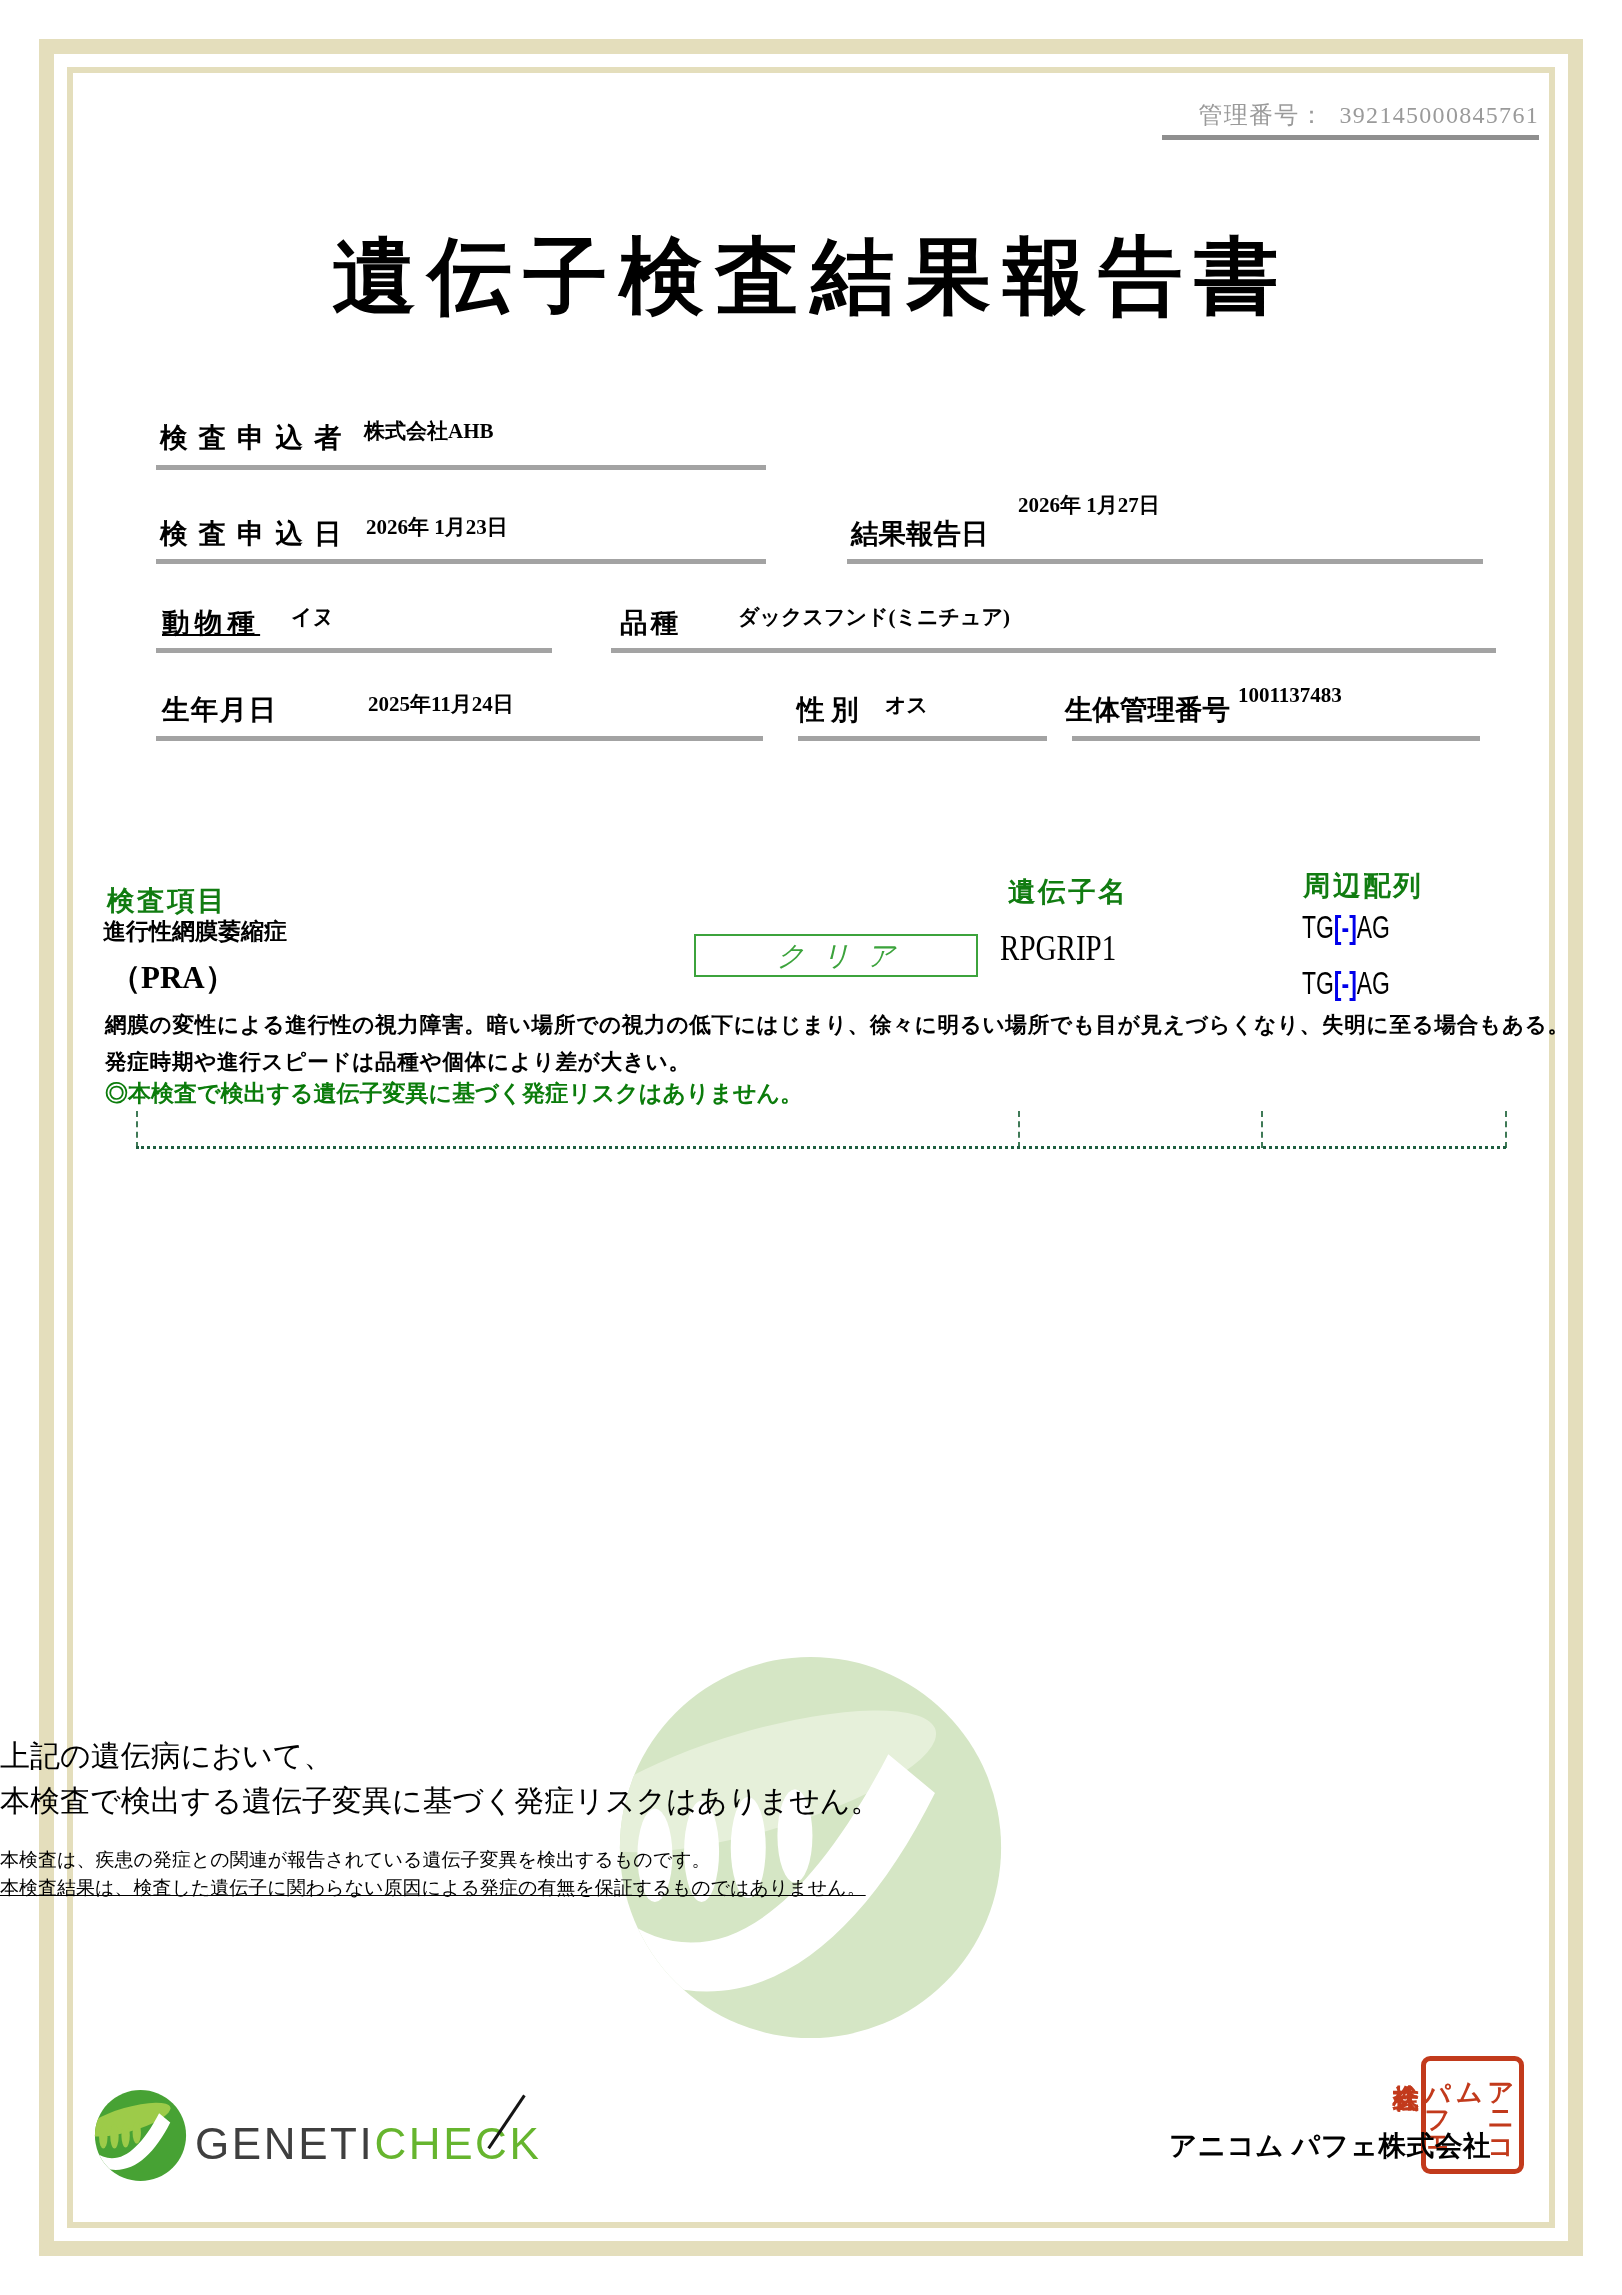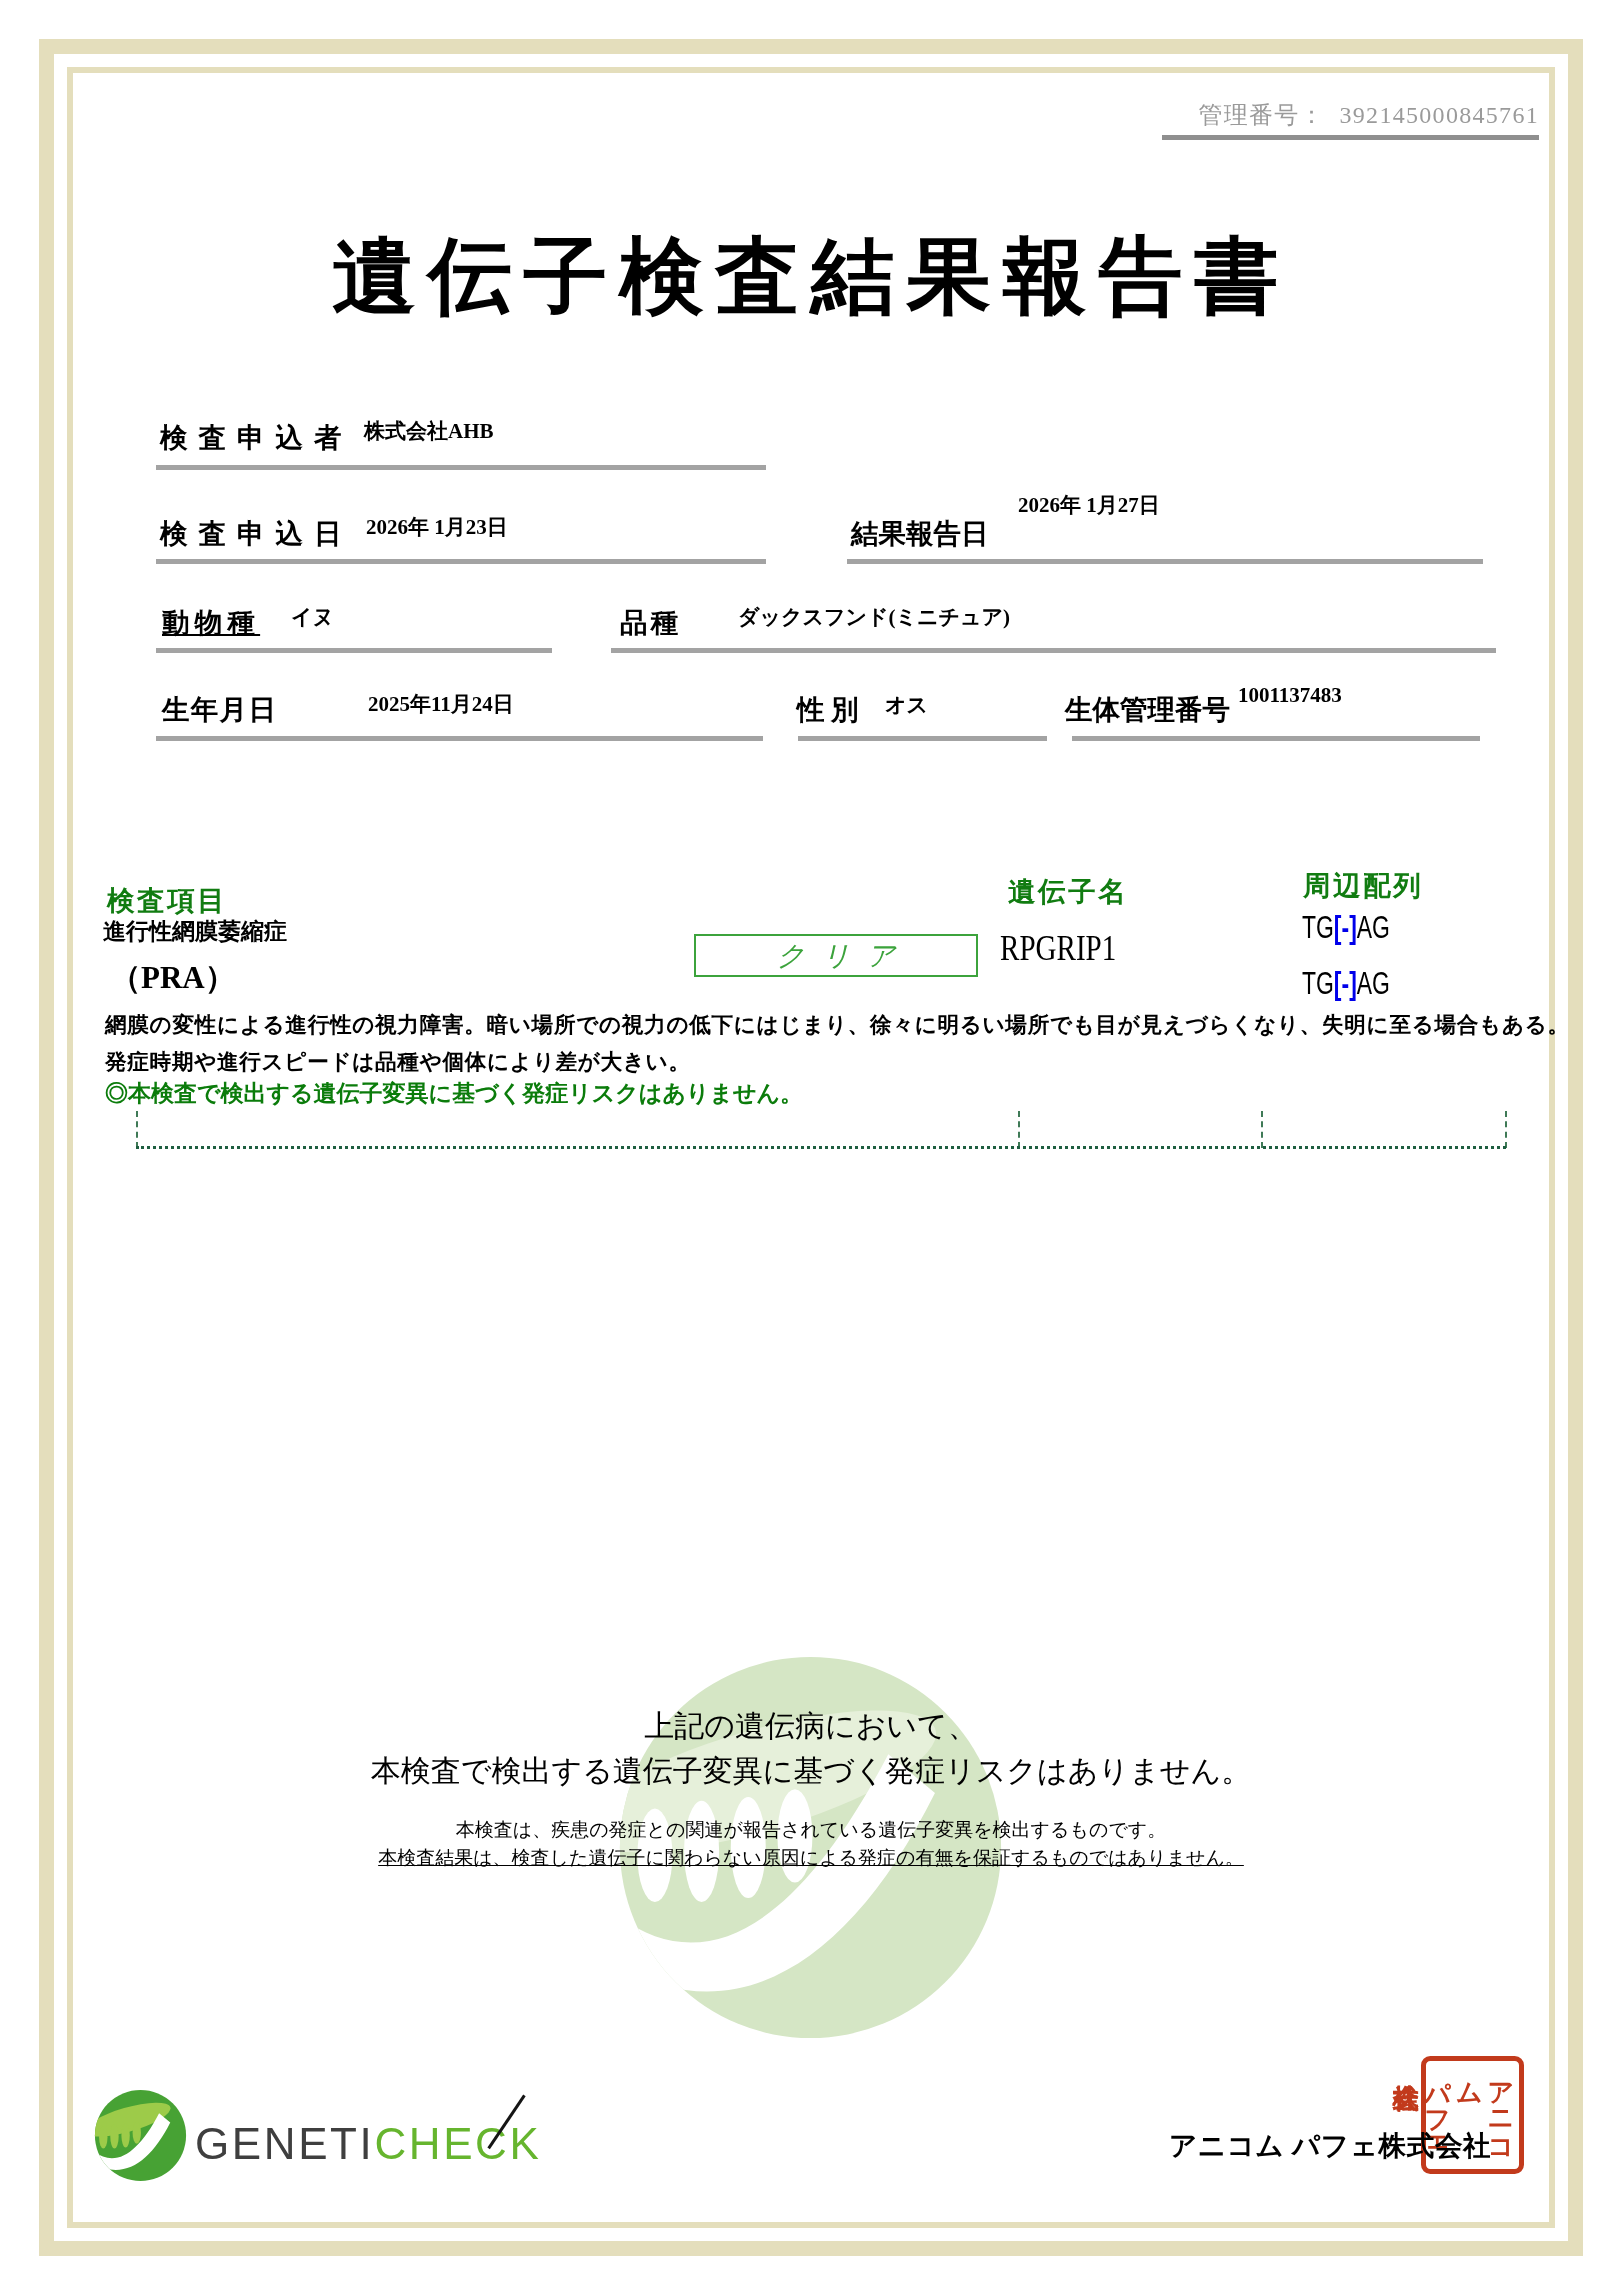--- a/index.html
+++ b/index.html
@@ -39,22 +39,22 @@
   .seq .var{color:#0000ea;font-weight:700;}
 
   .desc{position:absolute;left:105px;font-size:21.6px;font-weight:700;white-space:nowrap;letter-spacing:0.7px;}
   .risk{position:absolute;left:105px;top:1078px;font-size:23px;font-weight:700;color:#0b7c0b;white-space:nowrap;}
 
   .dashv{position:absolute;top:1111px;height:37px;width:0;border-left:2px dashed #3f7a57;}
   .dashh{position:absolute;left:136px;top:1146px;width:1370px;height:0;border-top:3.3px dotted #1e5e40;}
 
   .watermark{position:absolute;left:616px;top:1653px;width:389px;height:389px;z-index:0;}
 
-  .center-txt{position:absolute;left:0;right:0;text-align:center;z-index:2;
-              font-family:"Liberation Sans",sans-serif;white-space:nowrap;}
+  .center-txt{position:absolute;left:0;right:0;z-index:2;
+              font-family:"Liberation Sans",sans-serif;white-space:nowrap;margin-top:30px;}
   .sum1{top:1706px;font-size:30px;}
   .sum2{top:1751px;font-size:30px;}
   .note1{top:1817px;font-size:19px;}
   .note2{top:1845px;font-size:19px;text-decoration:underline;}
 
   .logo{position:absolute;left:94px;top:2089px;width:93px;height:93px;}
   .brand{position:absolute;left:195px;top:2119px;font-family:"Liberation Sans",sans-serif;
          font-size:44px;letter-spacing:2.6px;color:#3f3f3f;white-space:nowrap;z-index:2;}
   .brand .check{color:#66b52e;}
   .check-stroke{position:absolute;left:505px;top:2090px;width:3.3px;height:64px;background:#151515;

